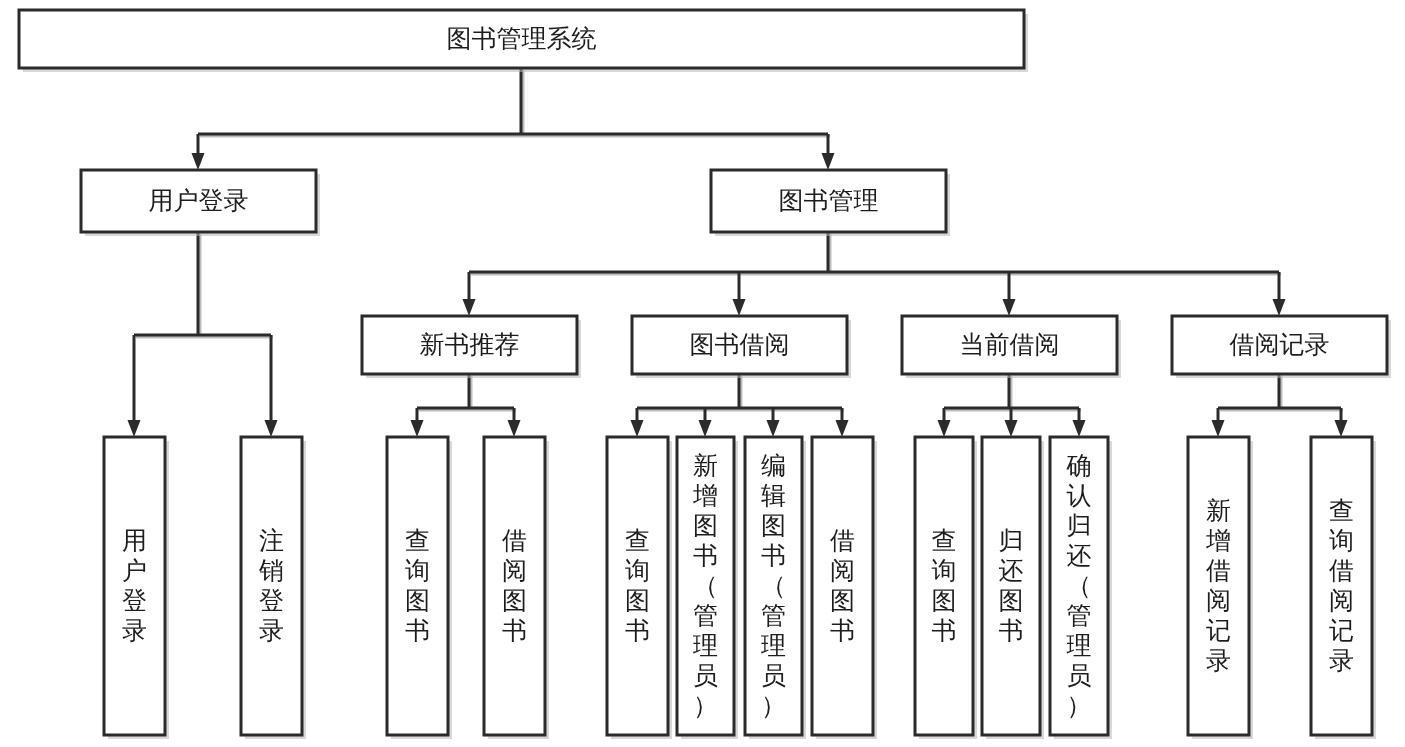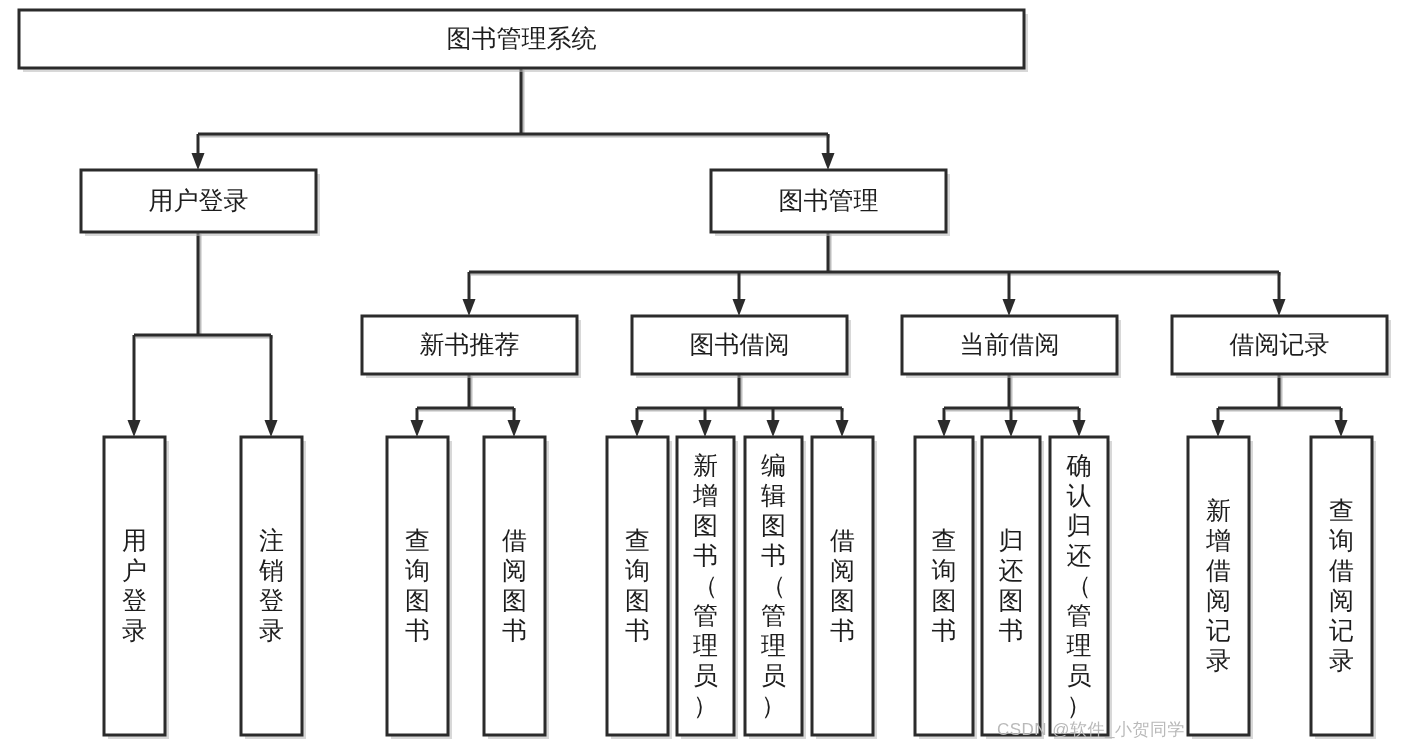--- a/index.html
+++ b/index.html
@@ -202,14 +202,13 @@
           <rect class="node-rect" x="1188" y="437" width="61" height="298"></rect>
           <text class="label-v" x="1218.5" y="519.4"><tspan x="1218.5" dy="0">新</tspan><tspan x="1218.5" dy="30">增</tspan><tspan x="1218.5" dy="30">借</tspan><tspan x="1218.5" dy="30">阅</tspan><tspan x="1218.5" dy="30">记</tspan><tspan x="1218.5" dy="30">录</tspan></text>
         </g>
         <g>
           <rect class="node-shadow" x="1315" y="441" width="61" height="298"></rect>
           <rect class="node-rect" x="1311" y="437" width="61" height="298"></rect>
           <text class="label-v" x="1341.5" y="519.4"><tspan x="1341.5" dy="0">查</tspan><tspan x="1341.5" dy="30">询</tspan><tspan x="1341.5" dy="30">借</tspan><tspan x="1341.5" dy="30">阅</tspan><tspan x="1341.5" dy="30">记</tspan><tspan x="1341.5" dy="30">录</tspan></text>
         </g>
       </g>
   </svg>
-  <div class="watermark">CSDN @软件_小贺同学</div>
 </div>
 
 </body></html>

